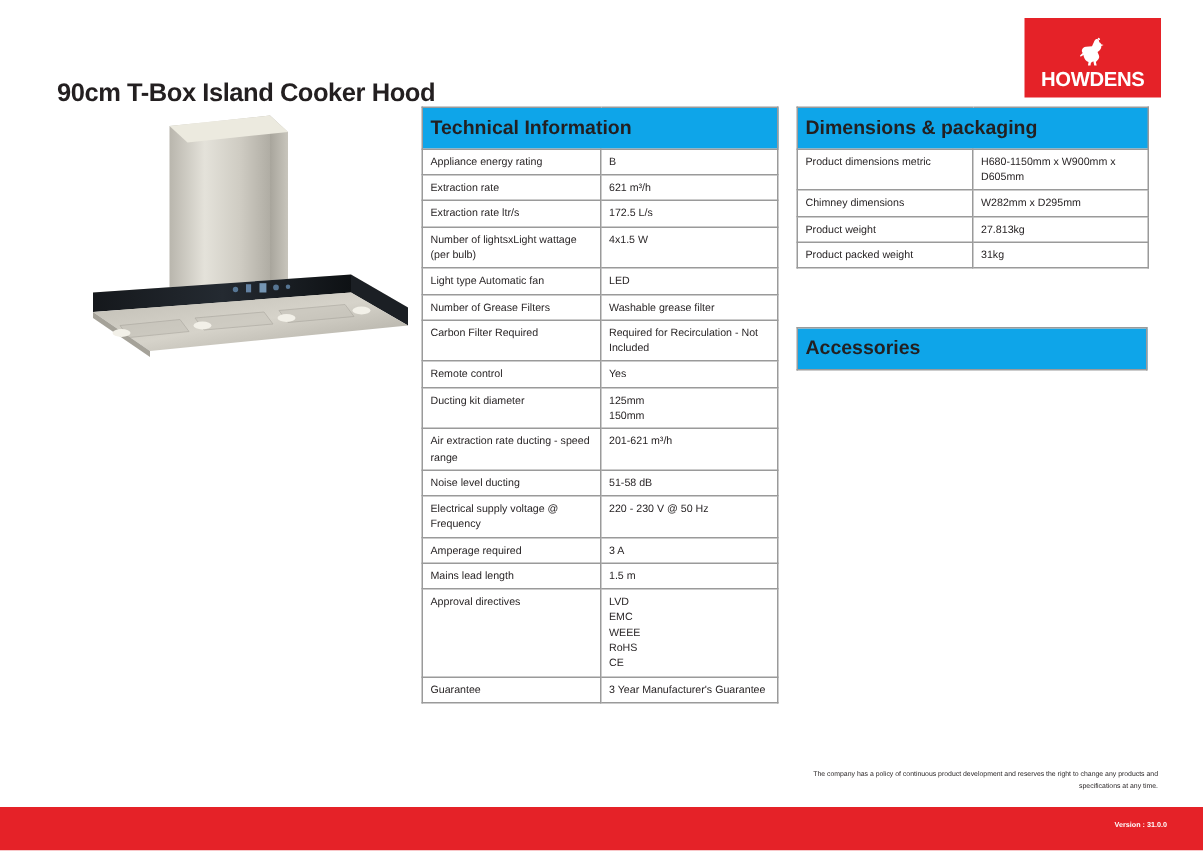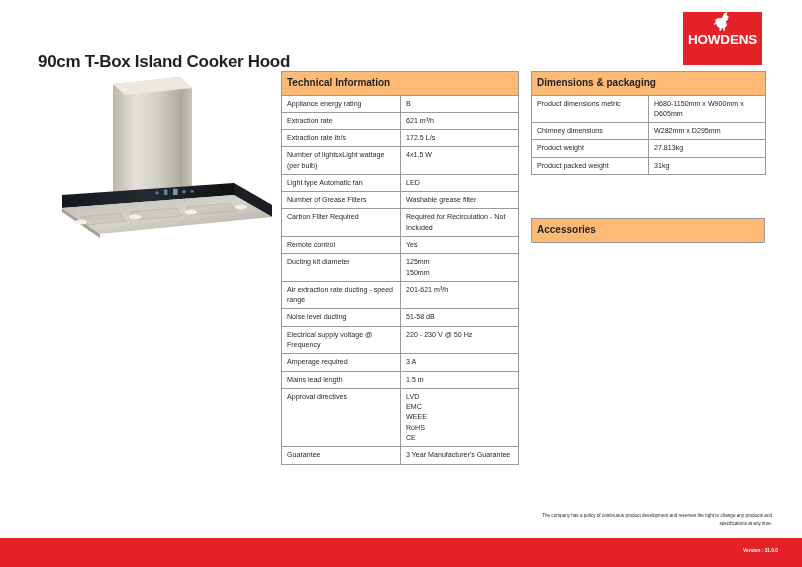--- a/index.html
+++ b/index.html
@@ -13,24 +13,24 @@
 
   
   .page-title {
     position: absolute; left: 38px; top: 24px;
     font-size: 17px; font-weight: bold; color: #231f20;
     letter-spacing: -0.3px;
     margin-top: 28px;
   }
   .logo {
     position: absolute; left: 683px; top: 12px;
-    width: 79px; height: 53px;
+    width: 91px; height: 53px;
     background: #e52228;
     display: flex; flex-direction: column;
-    align-items: center; 
+    align-items: center; justify-content: flex-end;
     padding-bottom: 6px;
   }
   .logo-bird { width: 22px; height: 20px; display:block; margin-bottom: 1px; }
   .logo-word {
     color: #ffffff; font-size: 13.5px; font-weight: bold;
     letter-spacing: -0.2px; line-height: 1;
   }
 
   
   .product-image { position: absolute; left: 34px; top: 62px; width: 250px; height: 200px; }
@@ -45,23 +45,23 @@
   }
   .tbl td, .tbl th {
     border: 0.6px solid #9a9a9a;
     padding: 3px 5px;
     vertical-align: top;
     text-align: left;
     font-weight: normal;
     line-height: 1.45;
   }
   .tbl .hdr {
-    background: #fdba74;
+    background: #0ea5e9;
     font-weight: bold;
-    font-size: 10px;
+    font-size: 13px;
     padding: 4px 5px;
   }
 
   #tech-table { left: 281px; top: 71px; width: 237px; }
   #tech-table col.lbl { width: 119px; }
   #tech-table col.val { width: 118px; }
 
   #dims-table { left: 531px; top: 71px; width: 234px; }
   #dims-table col.lbl { width: 117px; }
   #dims-table col.val { width: 117px; }

